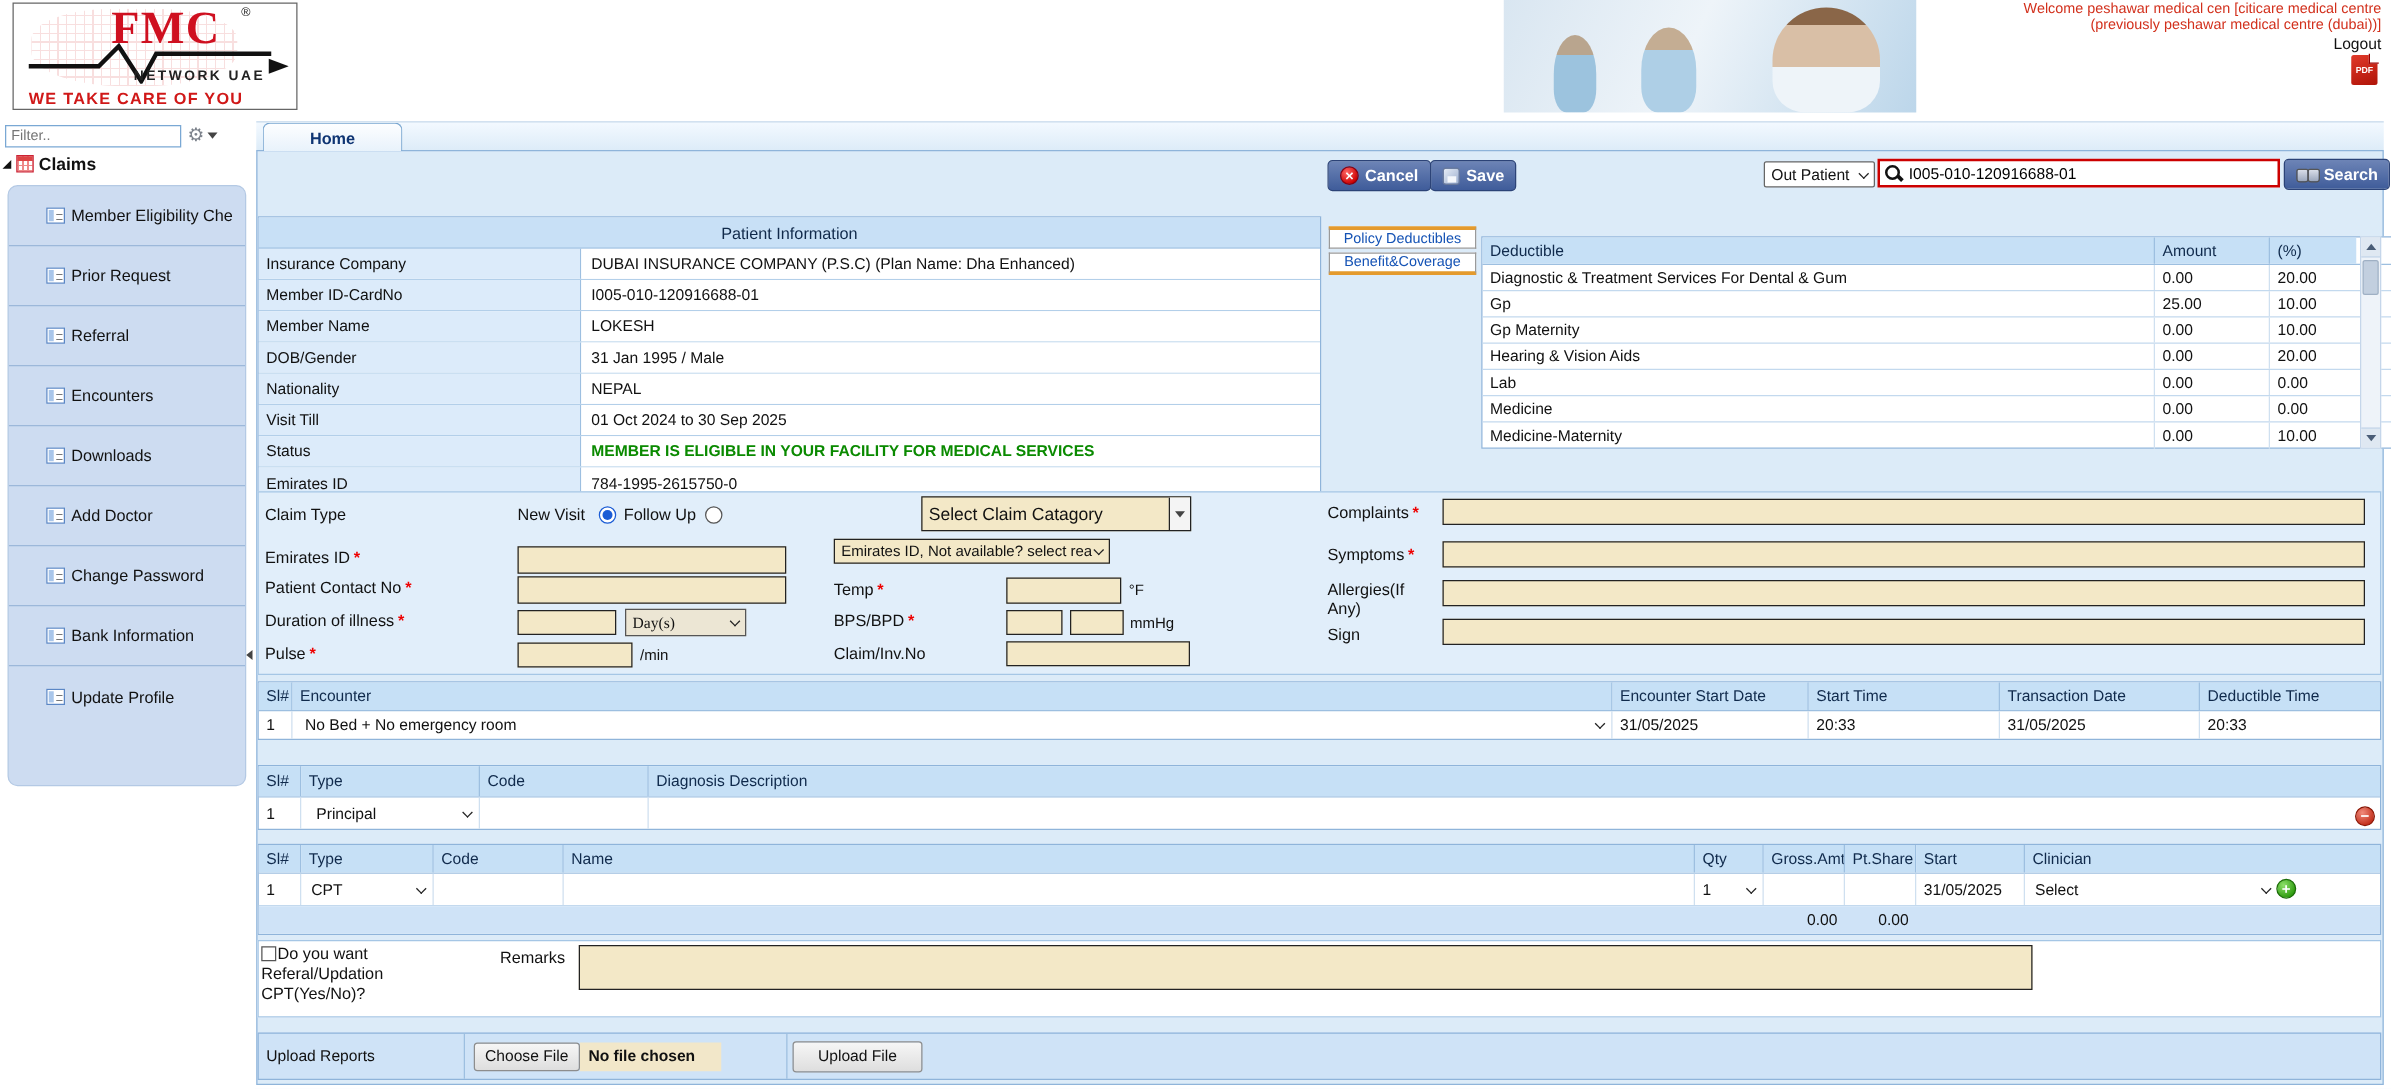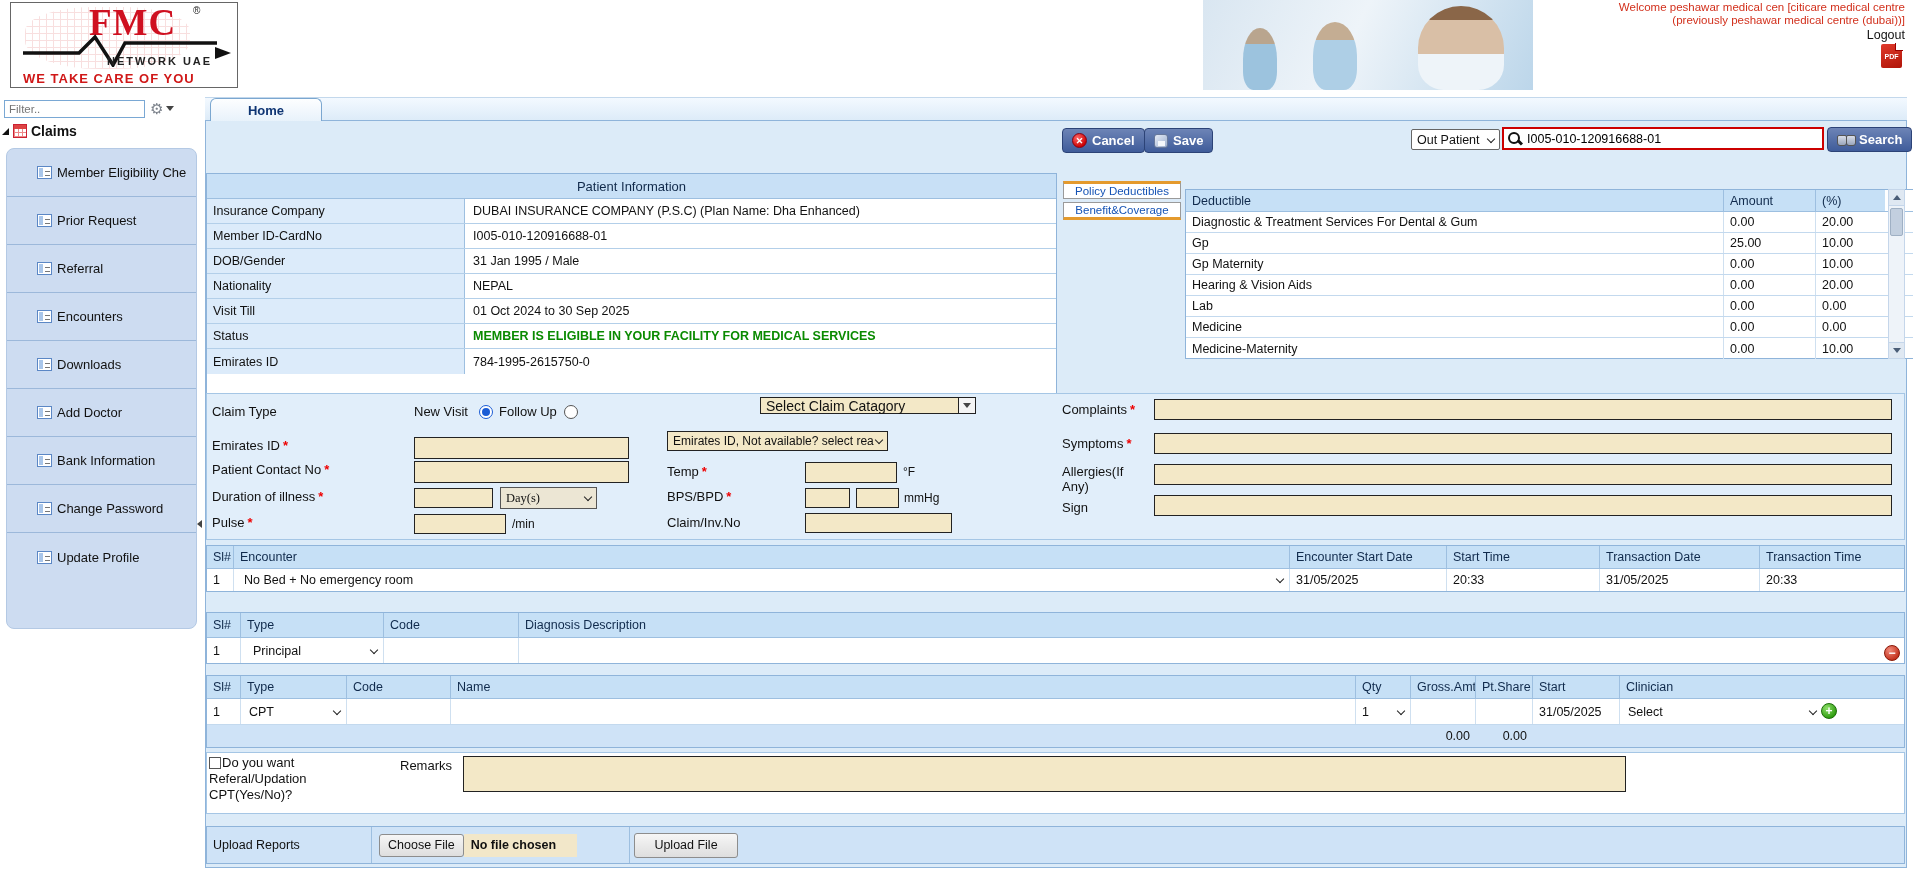--- a/index.html
+++ b/index.html
@@ -188,25 +188,25 @@
     <div class="side-item">
         <span class="doc-ico"></span>
         <span class="si-label">Downloads</span>
       </div>
     <div class="side-item">
         <span class="doc-ico"></span>
         <span class="si-label">Add Doctor</span>
       </div>
     <div class="side-item">
         <span class="doc-ico"></span>
+        <span class="si-label">Change Password</span>
+      </div>
+    <div class="side-item">
+        <span class="doc-ico"></span>
         <span class="si-label">Bank Information</span>
-      </div>
-    <div class="side-item">
-        <span class="doc-ico"></span>
-        <span class="si-label">Change Password</span>
       </div>
     <div class="side-item">
         <span class="doc-ico"></span>
         <span class="si-label">Update Profile</span>
       </div>
   </div>
   <div class="abs collapse-tri"></div>
 
   <div class="abs tabstrip"></div>
   <div class="abs tab-home">
@@ -237,20 +237,24 @@
 
   <div class="tbl" style="left:206px;top:173px;width:851px;height:226px">
     <div class="pi-title">Patient Information</div>
     <div class="pi-row">
         <div class="pi-label">Insurance Company</div>
         <div class="pi-value">DUBAI INSURANCE COMPANY (P.S.C) (Plan Name: Dha Enhanced)</div>
       </div>
     <div class="pi-row">
         <div class="pi-label">Member ID-CardNo</div>
         <div class="pi-value">I005-010-120916688-01</div>
+      </div>
+    <div class="pi-row">
+        <div class="pi-label">Member Name</div>
+        <div class="pi-value">LOKESH</div>
       </div>
     <div class="pi-row">
         <div class="pi-label">DOB/Gender</div>
         <div class="pi-value">31 Jan 1995 / Male</div>
       </div>
     <div class="pi-row">
         <div class="pi-label">Nationality</div>
         <div class="pi-value">NEPAL</div>
       </div>
     <div class="pi-row">
@@ -326,21 +330,21 @@
       </div>
   </div>
 
   <div class="abs form-box"></div>
 
   <div class="lbl" style="left:212px;top:404px"><span>Claim Type</span></div>
   <div class="lbl" style="left:414px;top:404px"><span>New Visit</span></div>
   <span class="radio on" style="left:479px;top:405px"></span>
   <div class="lbl" style="left:499px;top:404px"><span>Follow Up</span></div>
   <span class="radio" style="left:564px;top:405px"></span>
-  <div class="fake-sel sel-beige" style="left:760px;top:397px;width:216px;height:17px;font-size:14px">
+  <div class="fake-sel sel-beige" style="left:737px;top:397px;width:216px;height:28px;font-size:14px">
     <span>Select Claim Catagory</span>
     <span class="arrow-box">
         <span class="tri-dn-s"></span>
       </span>
   </div>
 
   <div class="lbl" style="left:212px;top:438px"><span>Emirates ID</span><span class="req">*</span></div>
   <input class="in-beige" style="left: 414px; top: 437px; width: 215px; height: 22px;">
   <div class="fake-sel sel-beige" style="left:667px;top:431px;width:221px;height:20px;font-size:12px;white-space:nowrap;overflow:hidden">
     <span style="overflow:hidden">Emirates ID, Not available? select rea</span>
@@ -379,21 +383,21 @@
   <div class="lbl" style="left:1062px;top:500px"><span>Sign</span></div>
   <input class="in-beige" style="left: 1154px; top: 495px; width: 738px; height: 21px;">
 
   <div class="tbl" style="left:206px;top:545px;width:1699px;height:47px">
     <div class="trow hb" style="height:23px">
       <div class="th" style="width:27px">Sl#</div>
       <div class="th" style="width:1056px">Encounter</div>
       <div class="th" style="width:157px">Encounter Start Date</div>
       <div class="th" style="width:153px">Start Time</div>
       <div class="th" style="width:160px">Transaction Date</div>
-      <div class="th" style="width:144px;border-right:none">Transaction Time</div>
+      <div class="th" style="width:144px;border-right:none">Deductible Time</div>
     </div>
     <div class="trow" style="height:22px">
       <div class="td" style="width:27px">1</div>
       <div class="td" style="width:1056px">
         <div class="cell-sel">
           <span style="padding-left:4px">No Bed + No emergency room</span>
           <span class="chev"></span>
         </div>
       </div>
       <div class="td" style="width:157px">31/05/2025</div>

